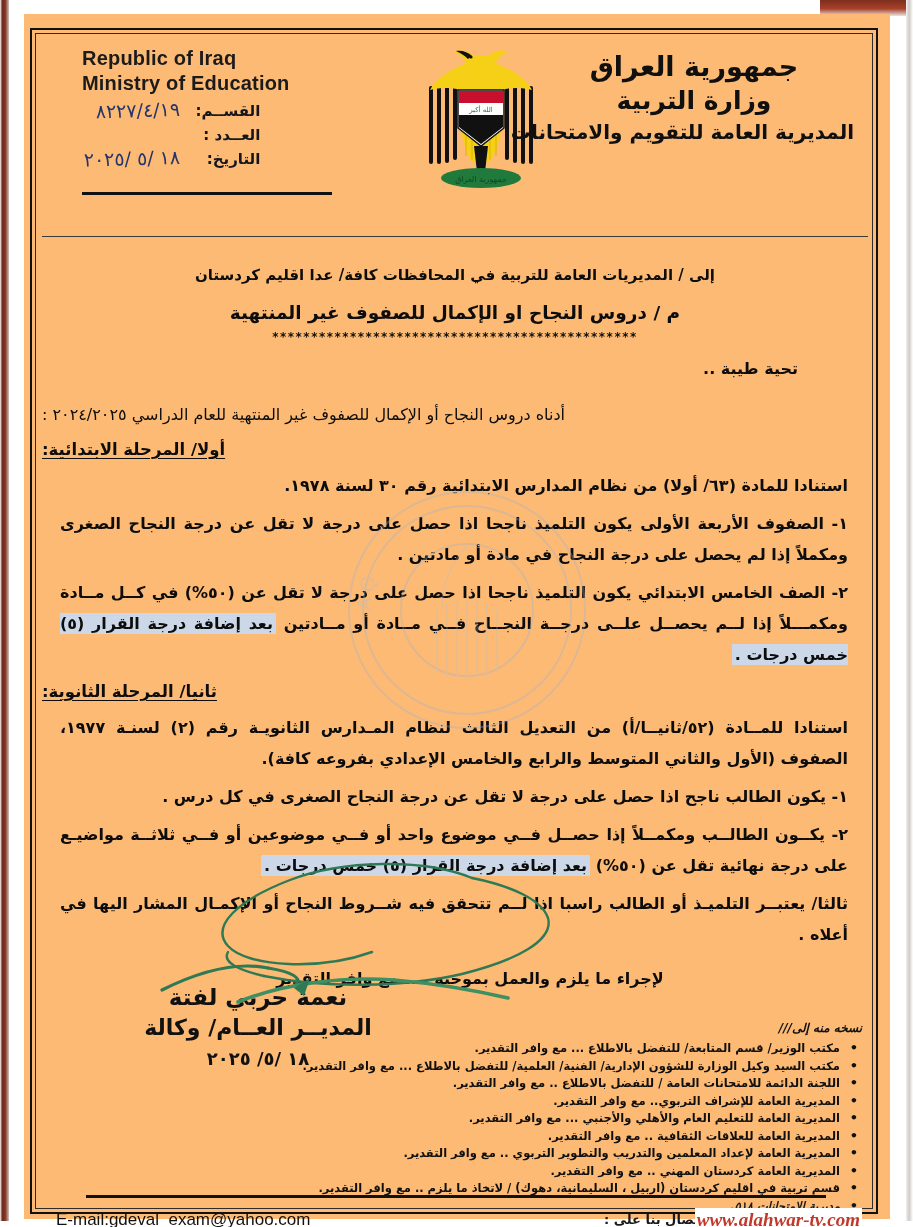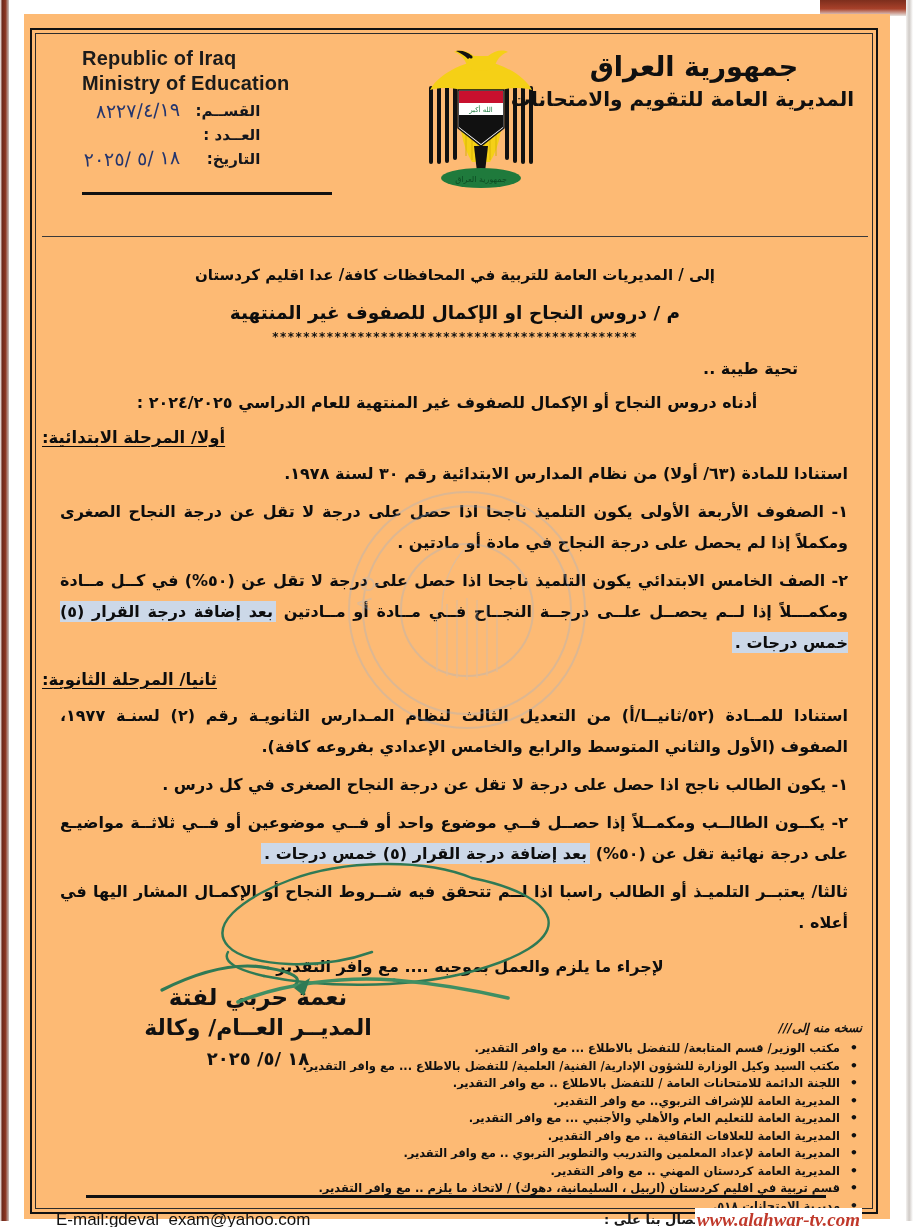--- a/index.html
+++ b/index.html
@@ -128,22 +128,22 @@
   .stars {
     text-align: center; font-size: 12px; font-weight: 700;
     letter-spacing: 1.5px; color: #111; margin-top: 2px;
     overflow: hidden; white-space: nowrap; direction: ltr;
   }
   .greet {
     text-align: right; padding-right: 70px;
     font-size: 16px; font-weight: 700; margin-top: 12px; line-height: 26px;
   }
   .intro {
-    text-align: center; padding-right: 16px;
-    font-size: 16px; font-weight: 700; margin-top: 8px; line-height: 26px;
+    text-align: left; padding-right: 16px;
+    font-size: 16px; font-weight: 400; margin-top: 20px; line-height: 26px;
   }
   .sec-head {
     text-align: left; padding-right: 18px;
     font-size: 16.5px; font-weight: 700; margin-top: 9px; line-height: 26px;
   }
   .sec-head span { text-decoration: underline; text-underline-offset: 3px; }
   .para {
     font-size: 16px; font-weight: 700; line-height: 31px;
     margin-top: 7px; text-align: justify;
     padding: 0 20px 0 18px;
@@ -185,21 +185,21 @@
   .dist ul { list-style: none; margin-top: 2px; }
   .dist li {
     position: relative; font-size: 11.5px; font-weight: 700;
     line-height: 17.5px; text-align: right; padding-right: 28px;
     white-space: nowrap;
   }
   .dist li::before {
     content: "•"; position: absolute; right: 10px; top: -1px;
     font-size: 13px;
   }
-  .dist li.cut { color: #1a1a1a; }
+  .dist li.cut { color: #1a1a1a; font-style: italic; }
 
   .foot-rule {
     position: absolute; left: 44px; top: 1155px; width: 740px;
     border-top: 3px solid #111;
   }
 
   
   .footer {
     position: absolute; top: 1166px; left: 0; width: 826px; height: 34px;
   }
@@ -306,20 +306,21 @@
             <path d="M43 73 L87 73 L87 85 L65 102 L43 85 Z" fill="#111"></path>
             <text x="65" y="70" font-size="7" text-anchor="middle" fill="#1b7a3d" font-family="DejaVu Sans, sans-serif">الله أكبر</text>
 
             <ellipse cx="65" cy="136" rx="40" ry="10" fill="#1f7a3c"></ellipse>
             <text x="65" y="140" font-size="8" text-anchor="middle" fill="#0d4a22" font-family="DejaVu Sans, sans-serif">جمهورية العراق</text>
           </svg>
         </div>
 
         <div class="lh-ar">
           <div class="a1">جمهورية العراق</div>
+          <div class="a2">وزارة التربية</div>
           <div class="a3">المديرية العامة للتقويم والامتحانات</div>
         </div>
 
         <div class="head-rule"></div>
       </div>
       <div class="head-rule2"></div>
 
       <div class="body">
 
         <div class="to-line">إلى /   المديريات العامة للتربية في المحافظات كافة/ عدا اقليم كردستان</div>

